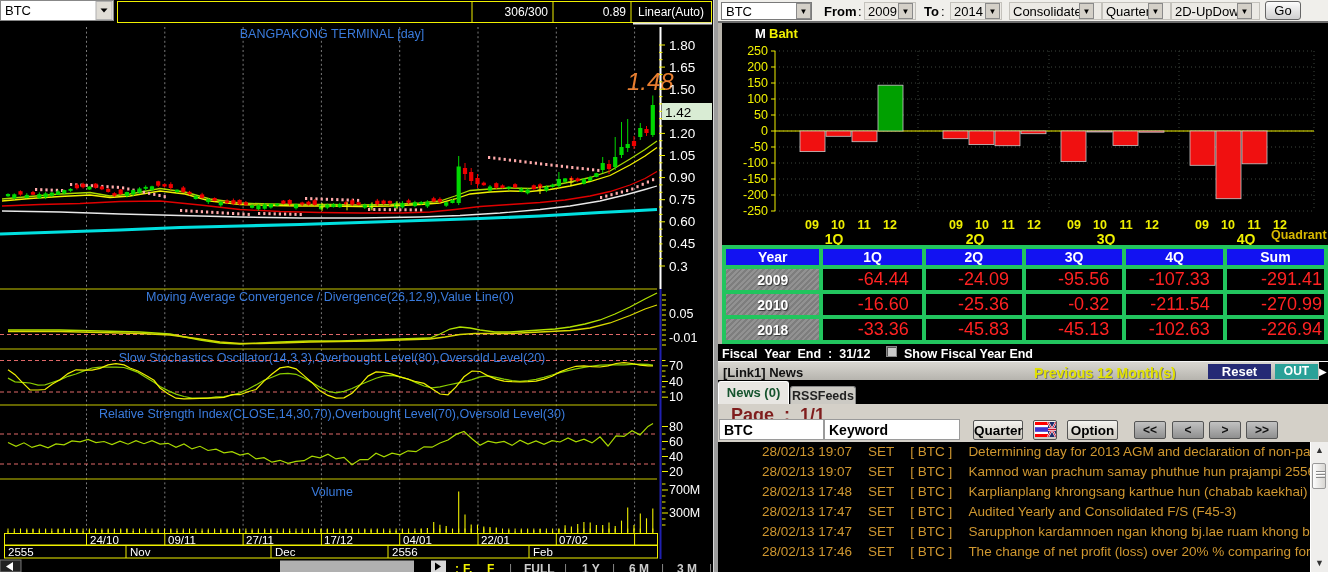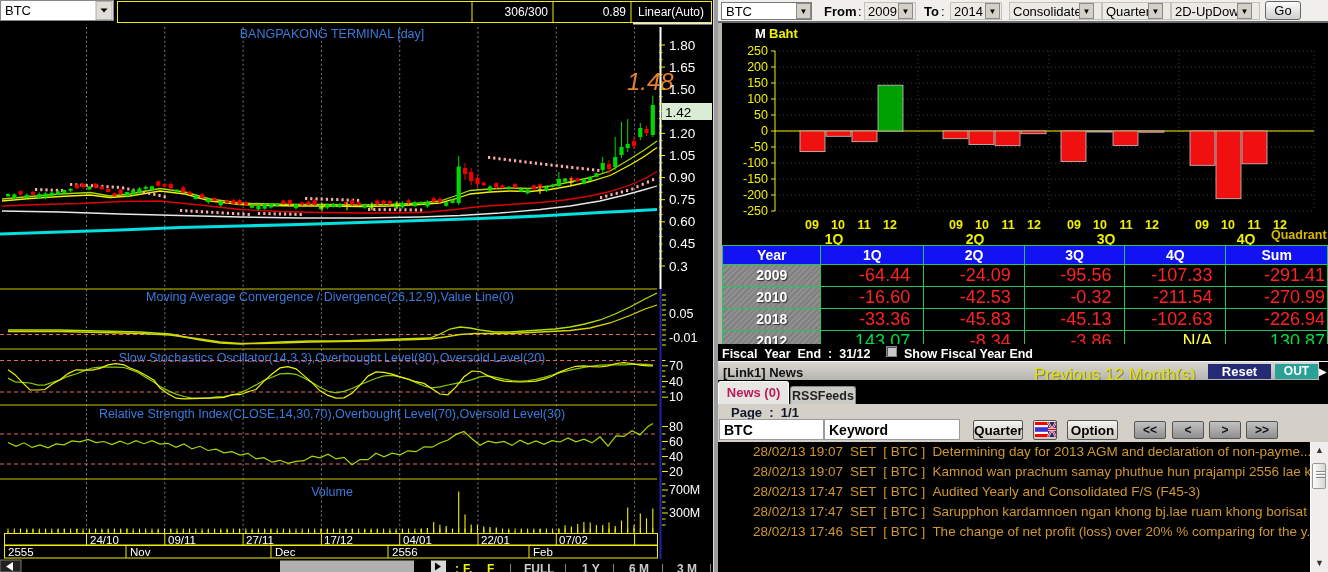--- a/index.html
+++ b/index.html
@@ -4,47 +4,47 @@
 html,body { width:1328px; height:572px; overflow:hidden; background:#000; }
 body { font-family:"Liberation Sans", sans-serif; position:relative; }
 #sep { position:absolute; left:713px; top:0; width:5px; height:572px; background:#9c9c9c; border-left:1px solid #d8d8d8; }
 #rtop { position:absolute; left:718px; top:0; width:610px; height:23px; background:#f0efeb; border-bottom:2px solid #6c6c6c; font-size:13px; color:#000; }
 #rtop .cb { position:absolute; top:2px; height:18px; background:#fff; border:1px solid #7a7a7a; }
 #rtop .ar { position:absolute; top:3px; width:15px; height:16px; background:#d4d0c8; border:1px solid #8a8a8a; text-align:center; font-size:8px; line-height:16px; }
 #rtop .fl { position:absolute; top:2px; height:18px; background:#eceae5; border:1px solid #c4c2bc; }
 #rtop span { position:absolute; top:4px; }
 #qtable { position:absolute; left:722px; top:245px; border-collapse:collapse; }
 #tedge { position:absolute; left:718px; top:23px; width:4px; height:321px; background:#b8b4ac; }
-#qtable td { height:20.2px; font-size:14px; font-weight:bold; text-align:center; border:1px solid #22c55e; color:#fff;margin-left:8px; }
+#qtable td { height:20.2px; font-size:14px; font-weight:bold; text-align:center; border:4px solid #22c55e; color:#fff;margin-left:8px; }
 #qtable tr.hd td { background:#1212f2; height:18.5px; }
 #qtable td.yr { background:repeating-linear-gradient(135deg,#929292 0 2px,#7e7e7e 2px 4px); text-shadow:1px 1px 1px #333; }
 #qtable td.v { background:#000; text-align:right; padding-right:13px; font-size:18px; font-weight:normal; }
 #qtable td.sum { padding-right:2px; }
 #qtable td.r { color:#ff2222; }
 #qtable td.g { color:#00dd44; }
 #qtable td.y { color:#ffff44; }
 #fiscal { position:absolute; left:718px; top:344px; width:610px; height:17px; background:#000; color:#fff; font-size:12.5px; font-weight:bold; }
 #fiscal .chk { display:inline-block; width:11px; height:11px; background:#c8c8c8; border:1px solid #888; box-shadow:inset 1px 1px 0 #555; vertical-align:-1px; }
 #ntitle { position:absolute; left:718px; top:361px; width:614px; height:19px; background:linear-gradient(#d9d7d1,#b6b4ae); border-top:1px solid #f4f4f4; }
 #ntitle b { position:absolute; left:5px; top:3px; font-size:13px; color:#111; }
-#ntitle .prev { position:absolute; left:316px; top:3px; font-size:17px; font-weight:normal; color:#e2e200; text-shadow:1px 1px 0 #777; }
+#ntitle .prev { position:absolute; left:316px; top:3px; font-size:14px; font-weight:bold; color:#e2e200; text-shadow:1px 1px 0 #777; }
 #ntitle .reset { position:absolute; left:490px; top:2px; width:63px; height:15px; background:#252a75; color:#fff; font-size:13px; font-weight:bold; text-align:center; line-height:15px; }
 #ntitle .out { position:absolute; left:557px; top:2px; width:43px; height:15px; background:#2aa198; color:#fff; font-size:12px; font-weight:bold; text-align:center; line-height:15px; }
 #ntitle .blk { position:absolute; left:601px; top:0; width:9px; height:19px; background:#000; color:#fff; font-size:10px; line-height:19px; }
 #tabs { position:absolute; left:718px; top:380px; width:610px; height:24px; background:#000; }
-#tabs .t1 { position:absolute; left:0; top:1px; width:71px; height:23px; background:#e8e6e2; border:1px solid #fff; border-bottom:none; border-radius:3px 3px 0 0; font-size:13px; font-weight:bold; text-align:center; line-height:22px; color:#be185d; }
+#tabs .t1 { position:absolute; left:0; top:1px; width:71px; height:23px; background:#e8e6e2; border:1px solid #fff; border-bottom:none; border-radius:3px 3px 0 0; font-size:13px; font-weight:bold; text-align:center; line-height:22px; color:#14532d; }
 #tabs .t2 { position:absolute; left:72px; top:6px; width:66px; height:18px; background:#cccac4; border:1px solid #888; border-bottom:none; border-radius:3px 3px 0 0; font-size:12.5px; font-weight:bold; text-align:center; line-height:18px; color:#222; }
-#pagerow { position:absolute; left:718px; top:404px; width:610px; height:15px; background:#d4d0c8; font-size:13px; font-weight:bold; color:#0f172a;text-align:right; }
+#pagerow { position:absolute; left:718px; top:404px; width:610px; height:15px; background:#d4d0c8; font-size:18px; font-weight:bold; color:#7f1d1d;text-align:right; }
 #srow { position:absolute; left:718px; top:419px; width:610px; height:23px; background:#d4d0c8; }
 #srow .inp { position:absolute; top:0px; height:21px; background:#fff; border:1px solid #9a9a9a; font-size:14px; font-weight:bold; padding:2px 0 0 4px; color:#000; }
 #srow .btn { position:absolute; top:1px; height:20px; background:linear-gradient(#f4f3ef,#cdc9c0); border:1px solid #555; border-radius:2px; font-size:13.5px; font-weight:bold; text-align:center; color:#000; }
 #srow .nav { position:absolute; top:2px; width:32px; height:18px; background:linear-gradient(#c2c2c2,#8f8f8f); border:1px solid #555; border-radius:2px; font-size:12px; font-weight:bold; text-align:center; line-height:17px; color:#111; }
 #news { position:absolute; left:718px; top:442px; width:593px; height:130px; background:#000; overflow:hidden; }
 .nrow { height:20px; line-height:20px; white-space:nowrap; font-size:13.5px; color:#cf9730; padding-left:35px; }
-.nrow span { margin-right:7px; }
+.nrow span { margin-right:7px;margin-left:9px; }
 #nscroll { position:absolute; left:1310px; top:442px; width:18px; height:130px; background:#efeeec; border-left:1px solid #fff; }
 #nscroll .sb { position:absolute; left:0; width:17px; height:17px; font-size:9px; text-align:center; line-height:17px; color:#333; }
 #nscroll .th { position:absolute; left:1px; top:21px; width:14px; height:26px; background:linear-gradient(90deg,#fdfdfd,#d8d6d2); border:1px solid #999; border-radius:2px; }
 #nscroll .th:after { content:""; position:absolute; left:3px; top:7px; width:9px; height:7px; background:repeating-linear-gradient(#888 0 1px,#fff 1px 2px,transparent 2px 3px); }
 </style></head>
 <body>
 <svg width="713" height="572" viewBox="0 0 713 572" style="position:absolute;left:0;top:0" xmlns="http://www.w3.org/2000/svg" font-family="Liberation Sans, sans-serif">
     <rect x="0" y="0" width="713" height="27" fill="#000"></rect>
     <rect x="0.5" y="0.5" width="113" height="20" fill="#fff" stroke="#888"></rect>
     <text x="5" y="15" font-size="13" fill="#000">BTC</text>
@@ -880,21 +880,21 @@
         <td class="yr">2009</td>
         <td class="v r">-64.44</td>
         <td class="v r">-24.09</td>
         <td class="v r">-95.56</td>
         <td class="v r">-107.33</td>
         <td class="v r sum">-291.41</td>
       </tr>
       <tr>
         <td class="yr">2010</td>
         <td class="v r">-16.60</td>
-        <td class="v r">-42.53</td>
+        <td class="v r">-25.36</td>
         <td class="v r">-0.32</td>
         <td class="v r">-211.54</td>
         <td class="v r sum">-270.99</td>
       </tr>
       <tr>
         <td class="yr">2018</td>
         <td class="v r">-33.36</td>
         <td class="v r">-45.83</td>
         <td class="v r">-45.13</td>
         <td class="v r">-102.63</td>
@@ -945,20 +945,21 @@
       </svg></div>
   <div class="btn" style="left:349px;width:51px;line-height:19px">Option</div>
   <div class="nav" style="left:416px">&lt;&lt;</div>
   <div class="nav" style="left:454px">&lt;</div>
   <div class="nav" style="left:491px">&gt;</div>
   <div class="nav" style="left:528px">&gt;&gt;</div>
 </div>
 <div id="news">
     <div class="nrow"><span class="nd">28/02/13 19:07</span><span class="ns">SET</span><span class="nb">[ BTC ]</span><span>Determining day for 2013 AGM and declaration of non-payme...</span></div>
     <div class="nrow"><span class="nd">28/02/13 19:07</span><span class="ns">SET</span><span class="nb">[ BTC ]</span><span>Kamnod wan prachum samay phuthue hun prajampi 2556 lae karngod jaipun</span></div>
+    <div class="nrow"><span class="nd">28/02/13 17:48</span><span class="ns">SET</span><span class="nb">[ BTC ]</span><span>Karplianplang khrongsang karthue hun (chabab kaekhai)</span></div>
     <div class="nrow"><span class="nd">28/02/13 17:47</span><span class="ns">SET</span><span class="nb">[ BTC ]</span><span>Audited Yearly and Consolidated F/S (F45-3)</span></div>
     <div class="nrow"><span class="nd">28/02/13 17:47</span><span class="ns">SET</span><span class="nb">[ BTC ]</span><span>Sarupphon kardamnoen ngan khong bj.lae ruam khong borisat yoi (F45-3)</span></div>
     <div class="nrow"><span class="nd">28/02/13 17:46</span><span class="ns">SET</span><span class="nb">[ BTC ]</span><span>The change of net profit (loss) over 20% % comparing for the y...</span></div>
   </div>
 <div id="nscroll">
     <div class="sb" style="top:0">▲</div>
     <div class="th"></div>
     <div class="sb" style="bottom:0">▼</div>
   </div>
 

